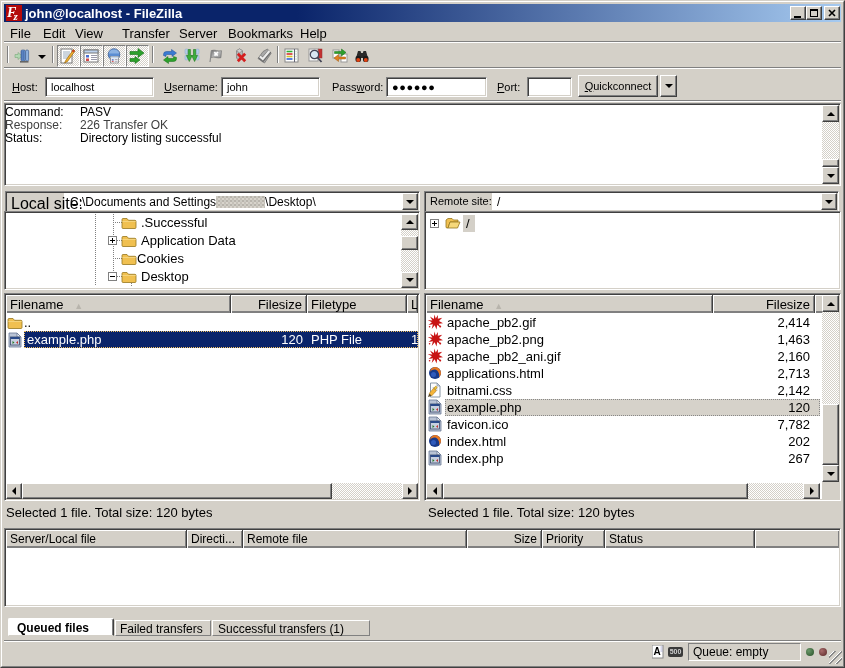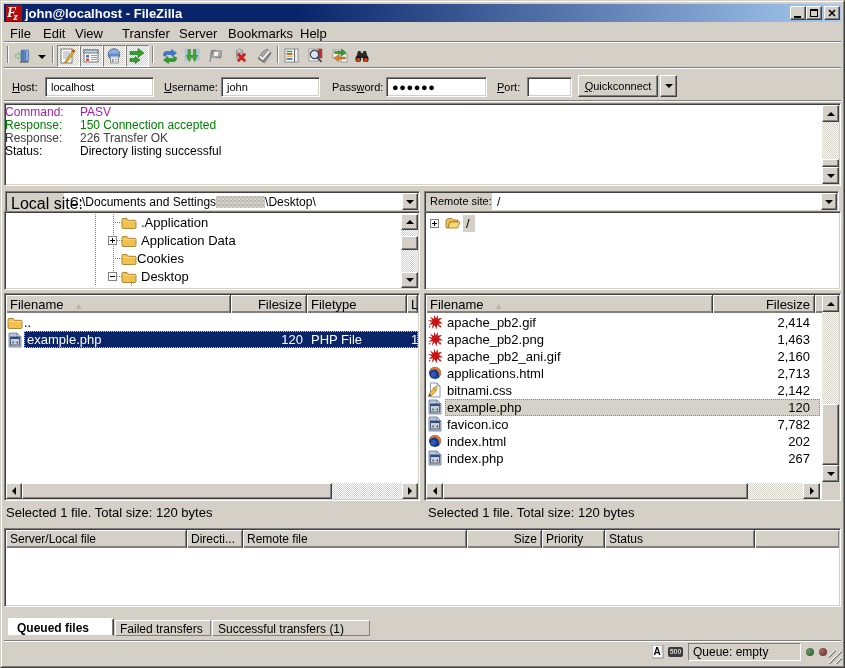--- a/index.html
+++ b/index.html
@@ -192,22 +192,21 @@
 <div class="ab sunk" style="left:527px;top:77px;width:45px;height:20px;background:#fff"></div>
 <div class="ab rais ctr" style="left:578px;top:75px;width:80px;height:22px"><u>Q</u>uickconnect</div>
 <div class="ab rais ctr" style="left:660px;top:75px;width:17px;height:22px">
       <div class="tria-d"></div>
     </div>
 </div>
 <div class="ab" style="left:4px;top:100px;width:837px;height:2px;border-top:1px solid #808080;border-bottom:1px solid #fff"></div>
 
 <div class="ab sunk" style="left:4px;top:103px;width:837px;height:83px;background:#fff"></div>
 <div class="ab" style="left:5px;top:106px;width:812px;font-size:12px;line-height:13px">
-<div style="color:#a21caf"><span style="display:inline-block;width:75px">Command:</span>PASV</div>
-<div style="color:#008000"><span style="display:inline-block;width:75px">Response:</span>150 Connection accepted</div>
+<div style="color:#000000"><span style="display:inline-block;width:75px">Command:</span>PASV</div>
 <div style="color:#404040"><span style="display:inline-block;width:75px">Response:</span>226 Transfer OK</div>
 <div style="color:#000"><span style="display:inline-block;width:75px">Status:</span>Directory listing successful</div>
 </div>
 
 <div class="ab" style="left:822px;top:105px;width:17px;height:79px" id="logsb">
   <div class="ab rais ctr" style="left:0;top:0;width:17px;height:17px">
       <div class="tria-u"></div>
     </div>
   <div class="ab track" style="left:0;top:17px;width:17px;height:45px"></div>
   <div class="ab rais" style="left:0;top:54px;width:17px;height:8px"></div>
@@ -247,21 +246,21 @@
       <div style="position:absolute;left:3px;top:1px;width:1px;height:5px;background:#000"></div>
     </div>
   <div class="ab" style="left:108px;top:272px;width:9px;height:9px;border:1px solid #808080;background:#fff">
       <div style="position:absolute;left:1px;top:3px;width:5px;height:1px;background:#000"></div>
     </div>
 
   <div class="ab" style="left:121px;top:215px;width:16px;height:16px"><svg width="16" height="16">
         <path d="M1 4.5c0-.6.4-1 1-1h4l1.5 1.8H14c.6 0 1 .4 1 1v6.2c0 .6-.4 1-1 1H2c-.6 0-1-.4-1-1z" fill="#f0c050" stroke="#96761e" stroke-width=".8"></path>
         <path d="M1.2 6.5h13.6v-.5H1.2z" fill="#fae9a8"></path>
       </svg></div>
-  <div class="ab" style="left:141px;top:215px;line-height:16px">.Application</div>
+  <div class="ab" style="left:141px;top:215px;line-height:16px">.Successful</div>
   <div class="ab" style="left:121px;top:233px;width:16px;height:16px"><svg width="16" height="16">
         <path d="M1 4.5c0-.6.4-1 1-1h4l1.5 1.8H14c.6 0 1 .4 1 1v6.2c0 .6-.4 1-1 1H2c-.6 0-1-.4-1-1z" fill="#f0c050" stroke="#96761e" stroke-width=".8"></path>
         <path d="M1.2 6.5h13.6v-.5H1.2z" fill="#fae9a8"></path>
       </svg></div>
   <div class="ab" style="left:141px;top:233px;line-height:16px">Application Data</div>
   <div class="ab" style="left:121px;top:251px;width:16px;height:16px"><svg width="16" height="16">
         <path d="M1 4.5c0-.6.4-1 1-1h4l1.5 1.8H14c.6 0 1 .4 1 1v6.2c0 .6-.4 1-1 1H2c-.6 0-1-.4-1-1z" fill="#f0c050" stroke="#96761e" stroke-width=".8"></path>
         <path d="M1.2 6.5h13.6v-.5H1.2z" fill="#fae9a8"></path>
       </svg></div>
   <div class="ab" style="left:137px;top:251px;line-height:16px">Cookies</div>

